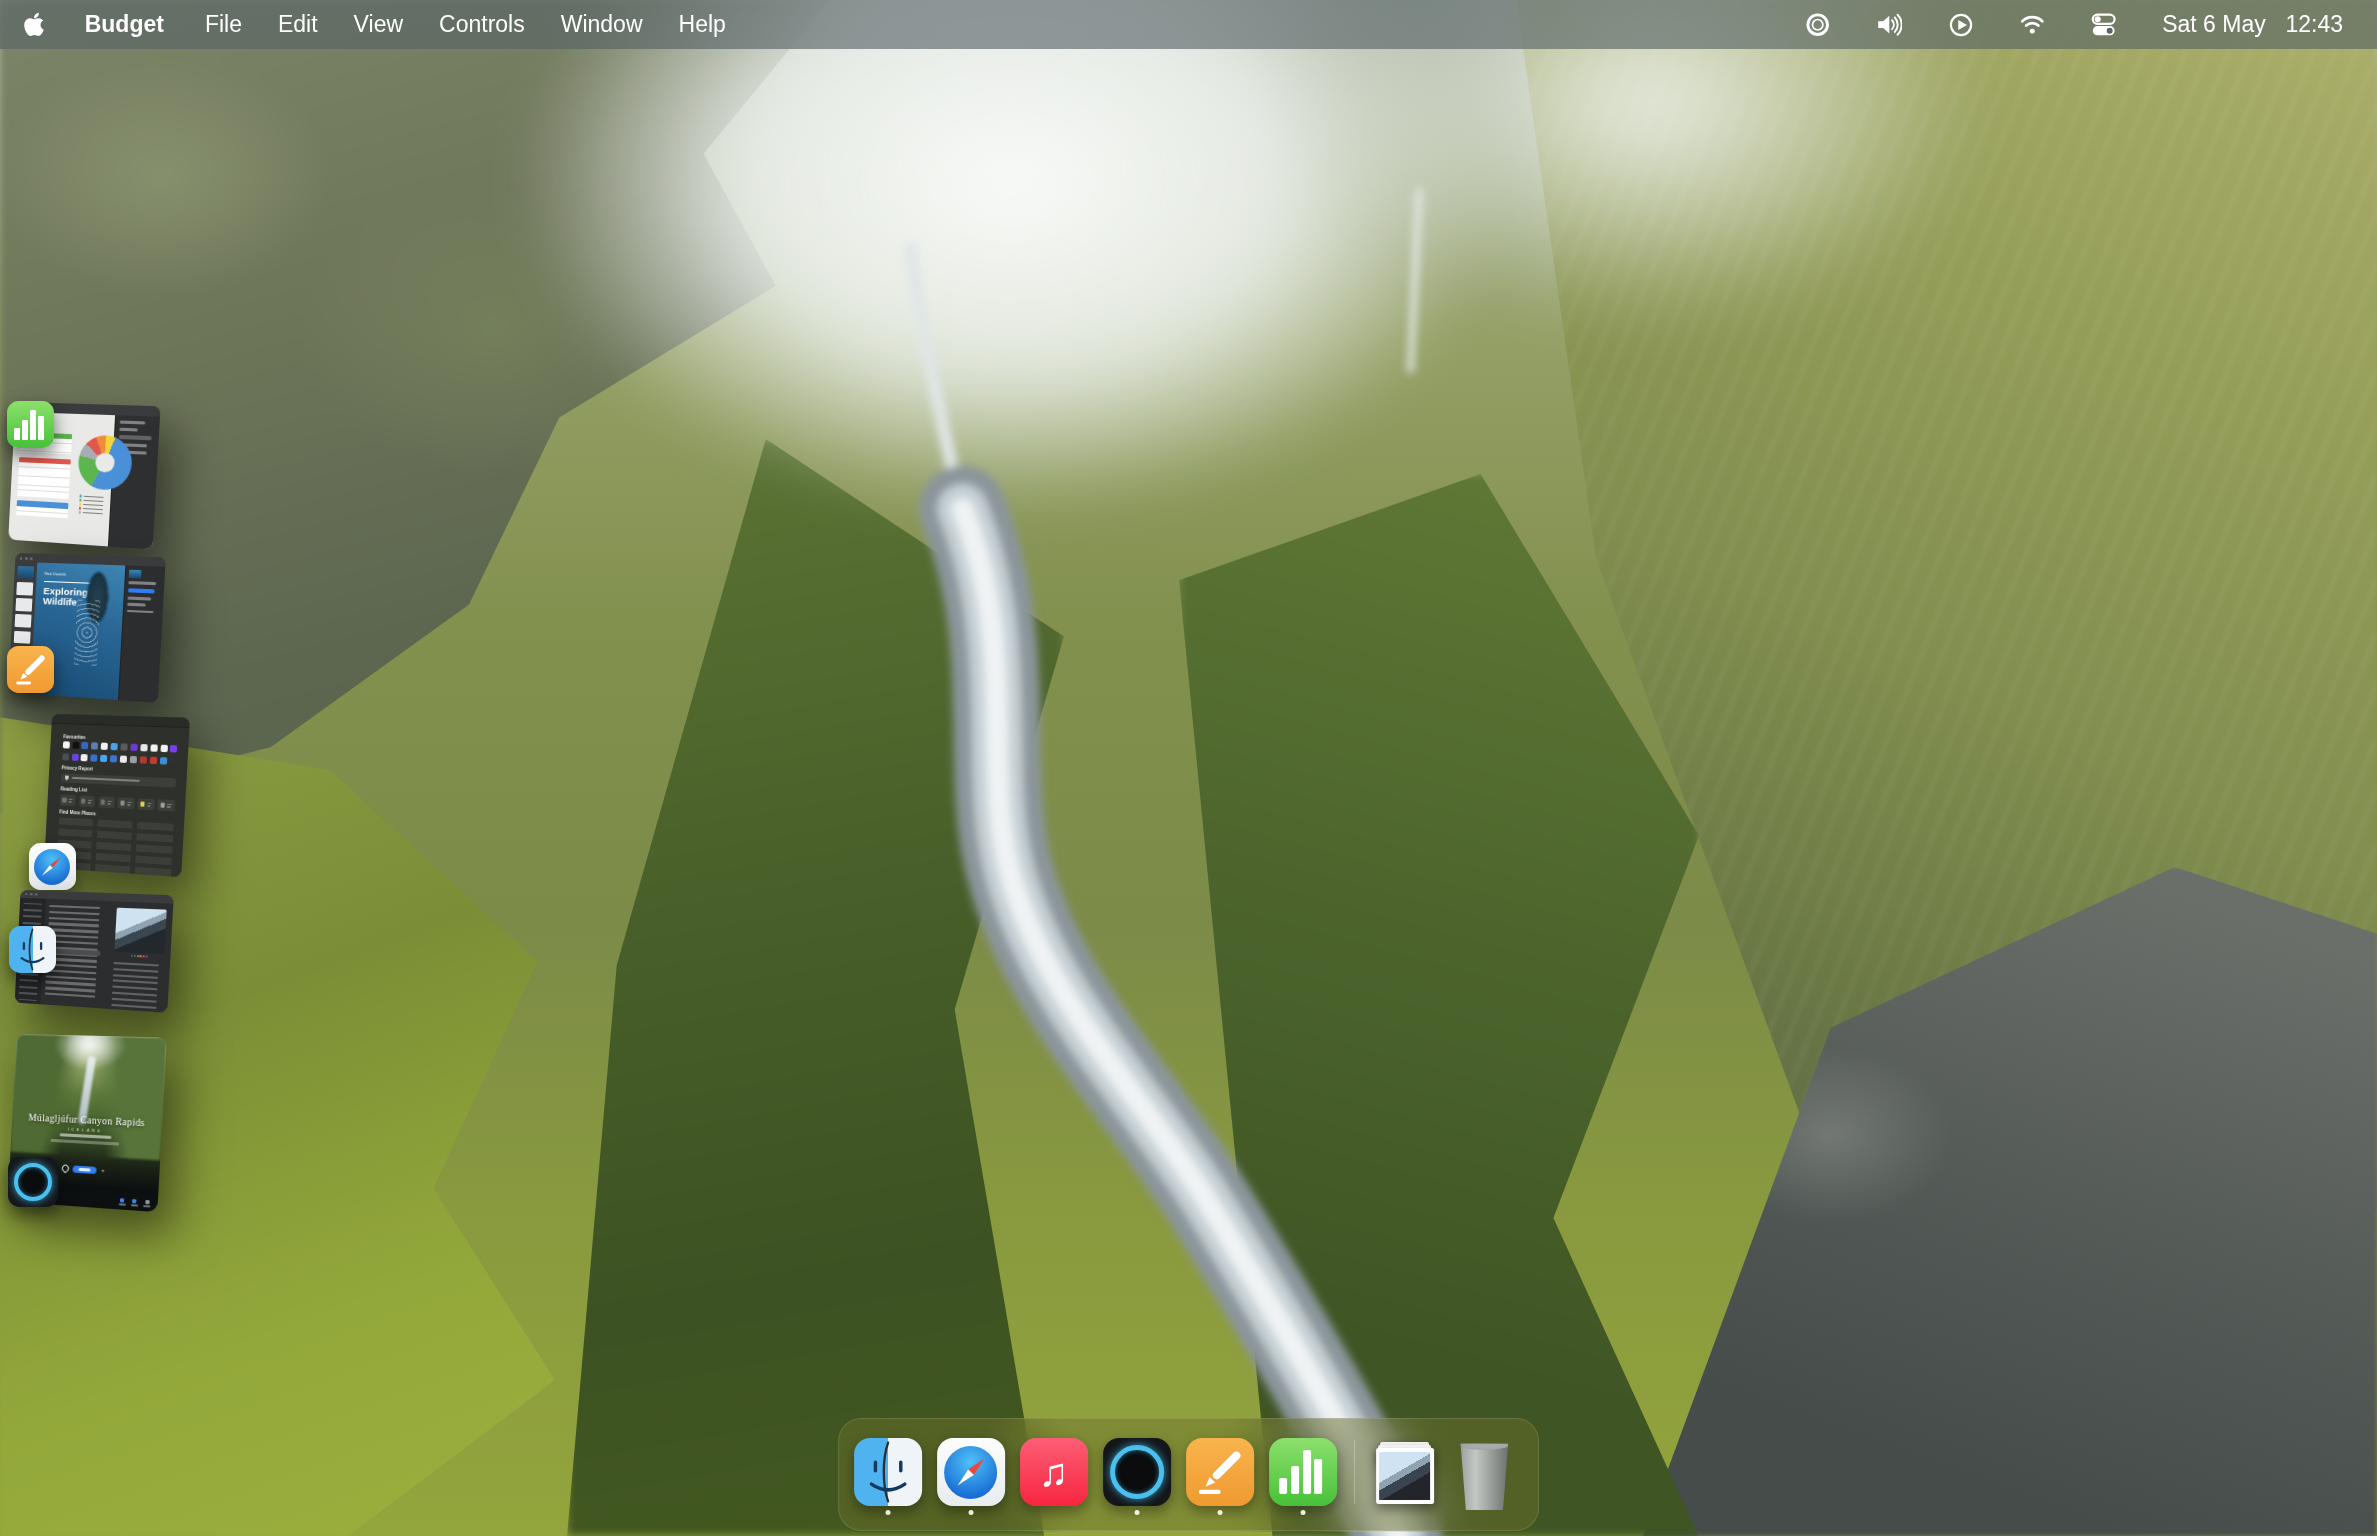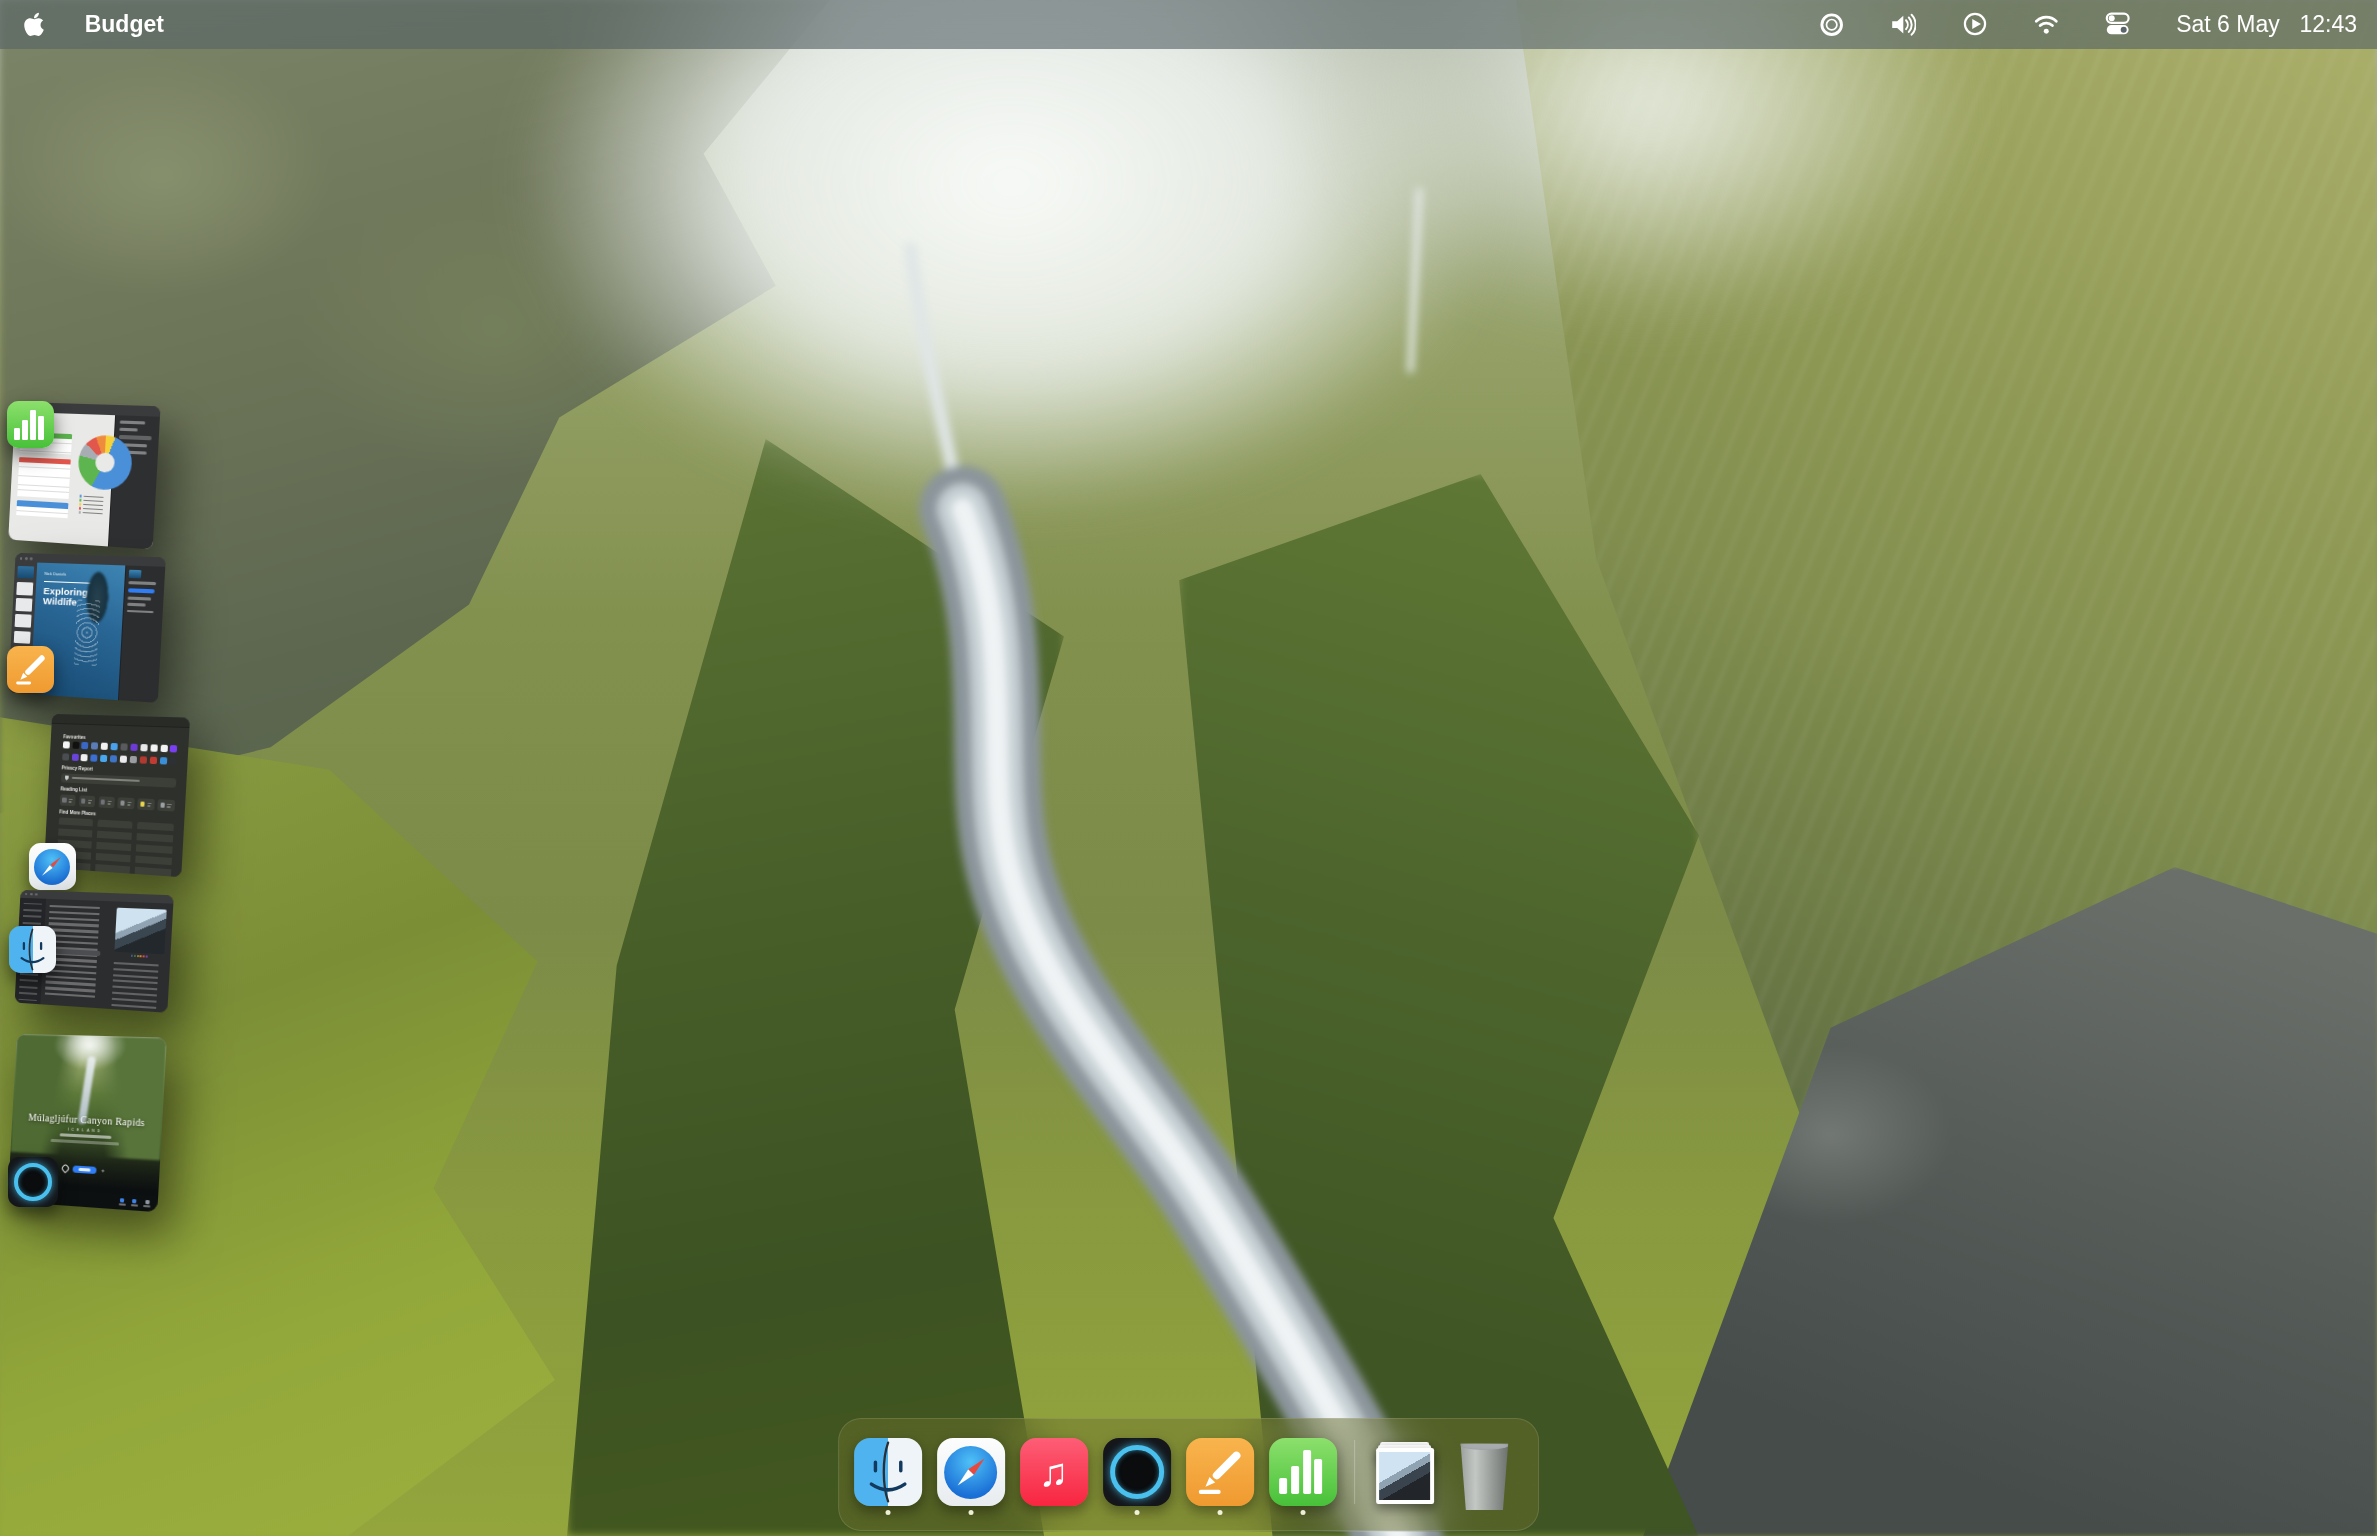--- a/index.html
+++ b/index.html
@@ -49,21 +49,21 @@
   .wp-river-svg{position:absolute;left:0;top:0;}
 
   
   .menubar{position:absolute;left:0;top:0;width:100%;height:49px;z-index:40;
     background:rgba(86,98,102,.62);backdrop-filter:blur(23px);
     display:flex;align-items:center;color:#fff;font-size:23px;}
   .mb-left{display:flex;align-items:center;gap:8px;padding-left:23px;}
   .apple{width:23px;height:28px;margin-right:12.7px;display:flex;align-items:center;}
   .mi{padding:0 18px;line-height:49px;}
   .mi.app{font-weight:700;padding-right:15px;}
-  .mb-right{margin-left:auto;display:flex;align-items:flex-start;gap:45px;padding-right:20px;}
+  .mb-right{margin-left:auto;display:flex;align-items:center;gap:45px;padding-right:34px;}
   .sicon{width:26.6px;height:26.6px;display:flex;align-items:center;justify-content:center;}
   .clock{display:flex;gap:19.7px;font-size:23px;}
 
   
   .thumb{position:absolute;z-index:20;}
   .win{position:absolute;inset:0;border-radius:8px;overflow:hidden;
     transform:perspective(1099px) rotateY(-17deg) rotateZ(3.2deg);transform-origin:4% 72%;
     box-shadow:15px 22px 46px rgba(0,0,0,.5);background:#2c2d2f;}
   .app-badge{position:absolute;width:47px;height:47px;border-radius:11.6px;z-index:5;
     box-shadow:0 8px 17.3px rgba(0,0,0,.5);}
@@ -261,20 +261,28 @@
 </div>
 
 <div class="menubar">
   <div class="mb-left">
     <span class="apple">
       <svg viewBox="0 0 384 512" width="22" height="26.6" fill="#fff">
           <path d="M318.7 268.7c-.2-36.7 16.4-64.4 50-84.8-18.8-26.9-47.2-41.7-84.7-44.6-35.5-2.8-74.3 20.7-88.5 20.7-15 0-49.4-19.7-76.4-19.7C63.3 141.2 4 184.8 4 273.5q0 39.3 14.4 81.2c12.8 36.7 59 126.7 107.2 125.2 25.2-.6 43-17.9 75.8-17.9 31.8 0 48.3 17.9 76.4 17.9 48.6-.7 90.4-82.5 102.6-119.3-65.2-30.7-61.7-90-61.7-91.9zm-56.6-164.2c27.3-32.4 24.8-61.9 24-72.5-24.1 1.4-52 16.4-67.9 34.9-17.5 19.8-27.8 44.3-25.6 71.9 26.1 2 49.9-11.4 69.5-34.3z"></path>
         </svg>
     </span>
     <span class="mi app">Budget</span>
+    <nav style="display:flex">
+        <span class="mi">File</span>
+        <span class="mi">Edit</span>
+        <span class="mi">View</span>
+        <span class="mi">Controls</span>
+        <span class="mi">Window</span>
+        <span class="mi">Help</span>
+      </nav>
   </div>
   <div class="mb-right">
     <span class="sicon">
       <svg viewBox="0 0 44 44" width="25.4" height="25.4">
           <circle cx="22" cy="22" r="17" fill="none" stroke="#fff" stroke-width="5"></circle>
           <circle cx="22" cy="22" r="9" fill="none" stroke="#fff" stroke-width="3"></circle>
         </svg>
     </span>
     <span class="sicon">
       <svg viewBox="0 0 48 44" width="26.6" height="25.4" fill="#fff">

